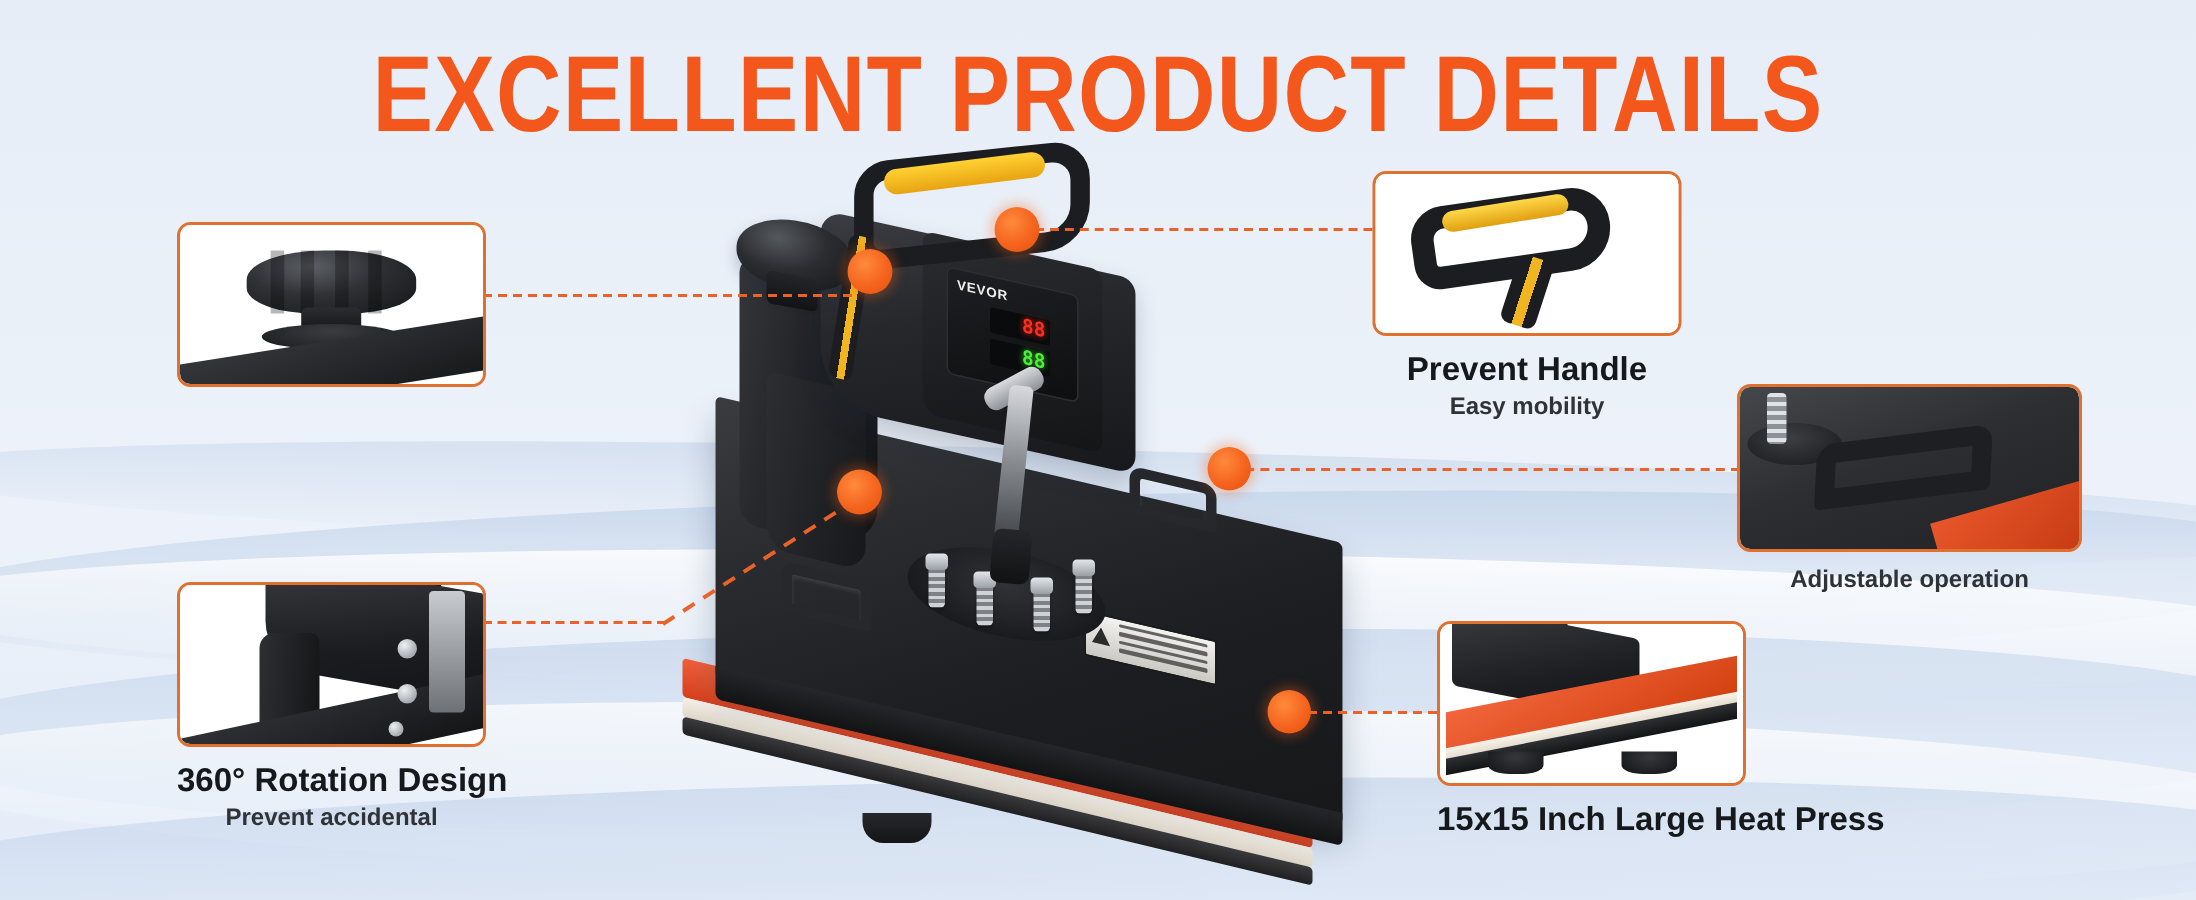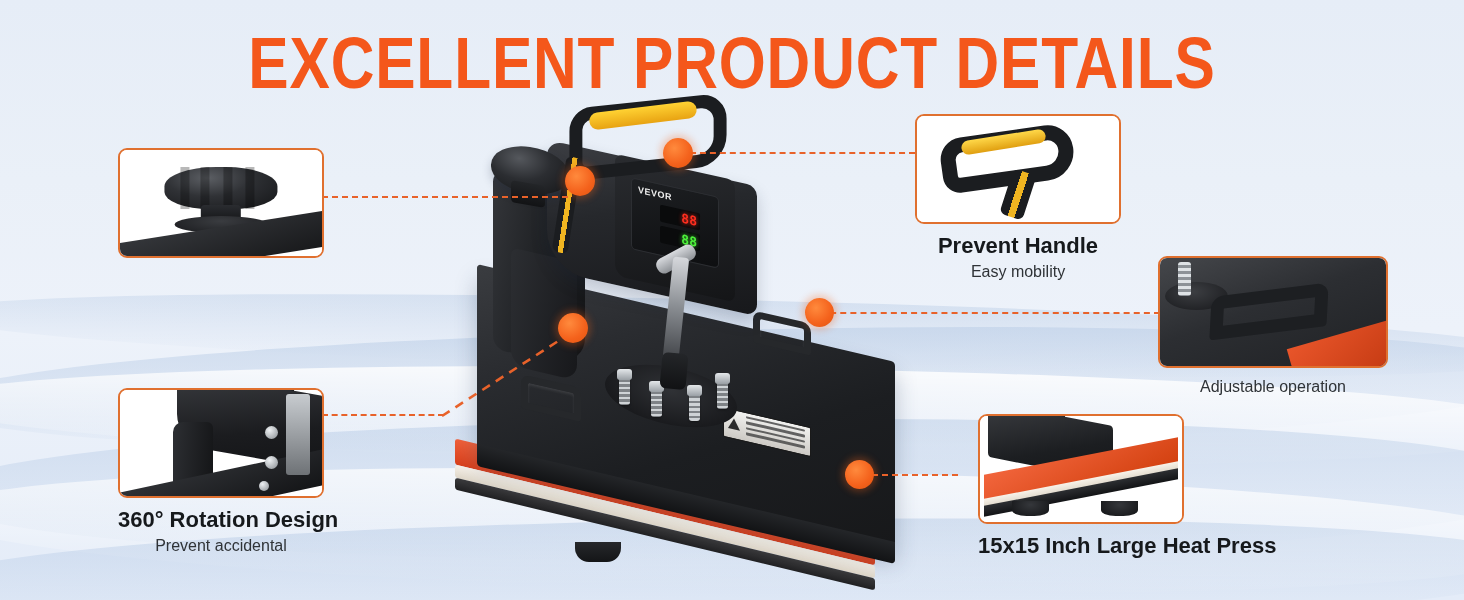--- a/index.html
+++ b/index.html
@@ -55,21 +55,21 @@
   }
   .cap { text-align:center; margin-top:9px; }
   .cap-title {
     font-size:22px; font-weight:bold; color:#16191c;
     line-height:1.18; white-space:nowrap;
   }
   .cap-sub {
     font-size:16px; font-weight:normal; color:#2f3337;
     line-height:1.28; margin-top:3px;
   }
-  .cap-sub span { display:block; }
+  .cap-sub span { display:block;font-weight:bold; }
 
   
   .dash-h {
     position:absolute; height:0;
     border-top:2.5px dashed #e8622a;
   }
   .dash-d { position:absolute; overflow:visible; }
   .dot {
     position:absolute; border-radius:50%;
     background:radial-gradient(circle at 38% 34%, #ff8a3d 0%, #f4621c 58%, #e2540f 100%);
@@ -540,21 +540,21 @@
         <div class="ph-rh-red"></div>
       </div>
     </div>
     <div class="cap">
       <div class="cap-sub">
         <span>Adjustable operation</span>
       </div>
     </div>
   </div>
 
-  <div class="callout" style="left:958px; top:414px; width:206px;margin-left:20px;">
+  <div class="callout" style="left:958px; top:414px; width:206px;">
     <div class="photo-box" style="width:206px; height:110px;">
       <div class="ph">
         <div class="ph-hp-cyl"></div>
         <div class="ph-hp-top"></div>
         <div class="ph-hp-orange"></div>
         <div class="ph-hp-white"></div>
         <div class="ph-hp-black"></div>
         <div class="ph-hp-foot" style="left:16%;"></div>
         <div class="ph-hp-foot" style="left:60%;"></div>
       </div>

